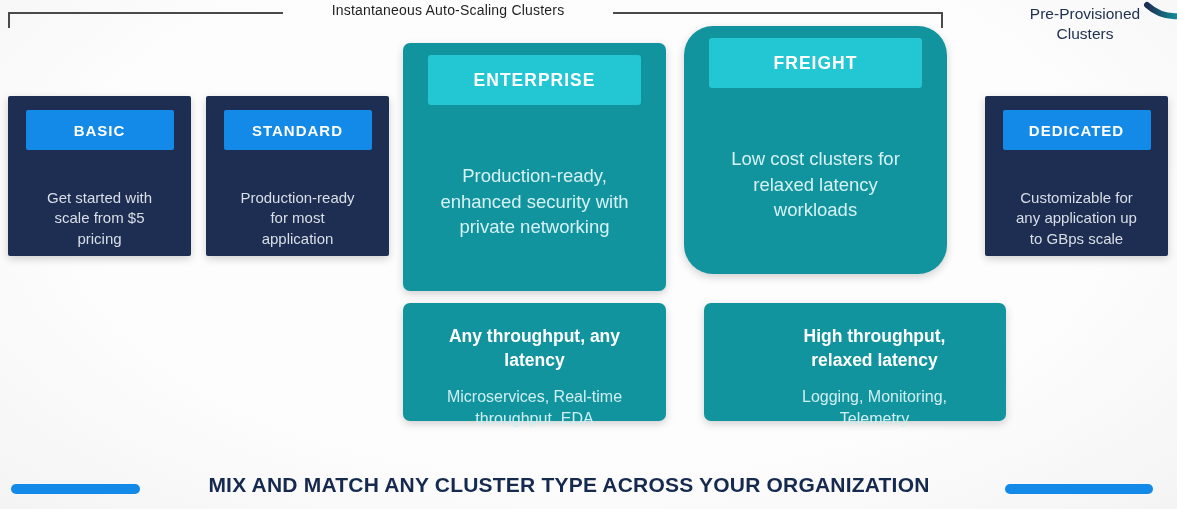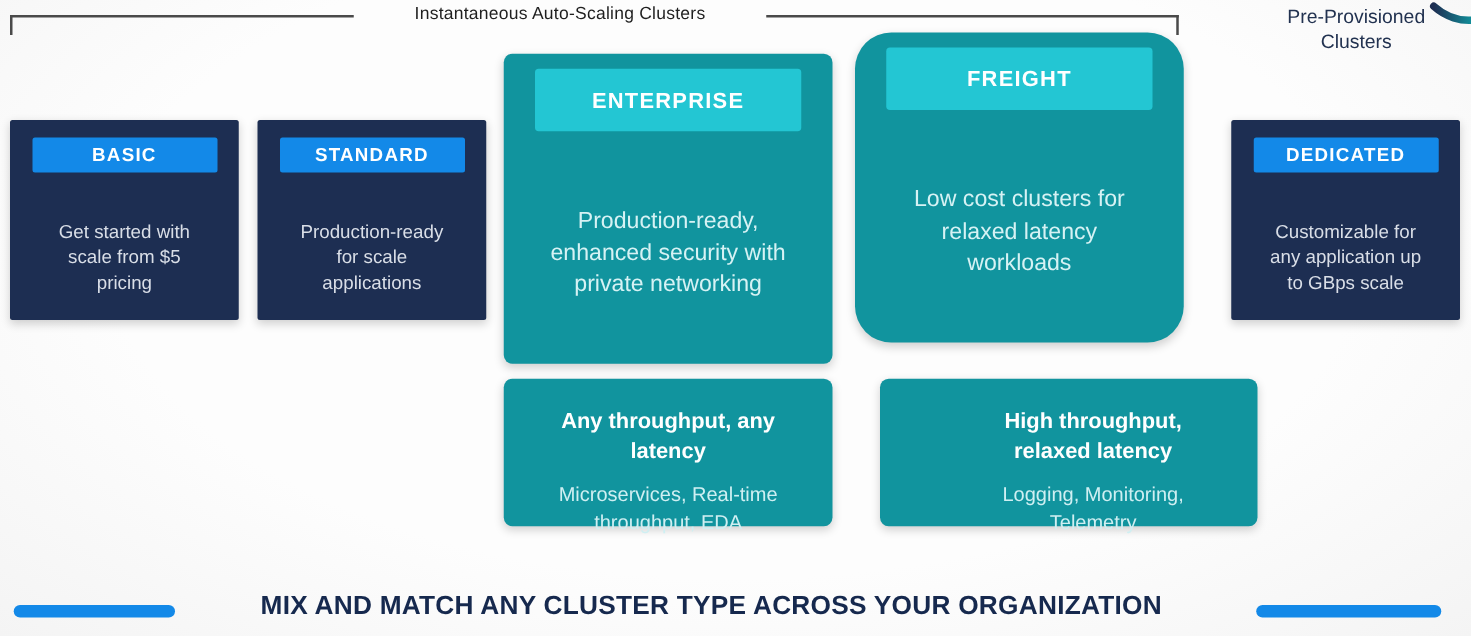--- a/index.html
+++ b/index.html
@@ -30,21 +30,21 @@
   }
   .card.navy{background:var(--navy);border-radius:2px;width:183px;height:160px;}
   .card.teal{background:var(--teal);border-radius:7px;width:263px;height:248px;}
   .card.workload{background:var(--teal);border-radius:7px;width:263px;height:118px;}
   .badge{
     display:flex;align-items:center;justify-content:center;
     color:#ffffff;font-weight:bold;letter-spacing:1px;
   }
   .badge.blue{
     background:var(--blue);border-radius:2px;
-    width:148px;height:28px;margin-top:14px;font-size:15px;
+    width:148px;height:40px;margin-top:14px;font-size:15px;
   }
   .badge.cyan{
     background:var(--cyan);border-radius:3px;
     width:213px;height:50px;margin-top:12px;font-size:17.5px;
   }
   .card-desc{
     text-align:center;color:#d9dee7;font-size:15px;line-height:1.35;
     margin-top:38px;
   }
   .card.navy .card-desc{max-width:128px;}
@@ -93,21 +93,21 @@
     <path d="M34 5 C 44 14, 56 17, 66 16" fill="none" stroke="url(#arcGrad)" stroke-width="6" stroke-linecap="round"></path>
   </svg>
 
   <div class="card navy" style="left:8px;top:96px;">
     <div class="badge blue">BASIC</div>
     <div class="card-desc">Get started with scale from $5 pricing</div>
   </div>
 
   <div class="card navy" style="left:206px;top:96px;">
     <div class="badge blue">STANDARD</div>
-    <div class="card-desc">Production-ready for scale applications</div>
+    <div class="card-desc">Production-ready for most application</div>
   </div>
 
   <div class="card teal" style="left:403px;top:43px;">
     <div class="badge cyan">ENTERPRISE</div>
     <div class="card-desc desc-enterprise">Production-ready, enhanced security with private networking</div>
   </div>
 
   <div class="card teal" style="left:684px;top:26px;border-radius:29px;">
     <div class="badge cyan">FREIGHT</div>
     <div class="card-desc desc-freight">Low cost clusters for relaxed latency workloads</div>

